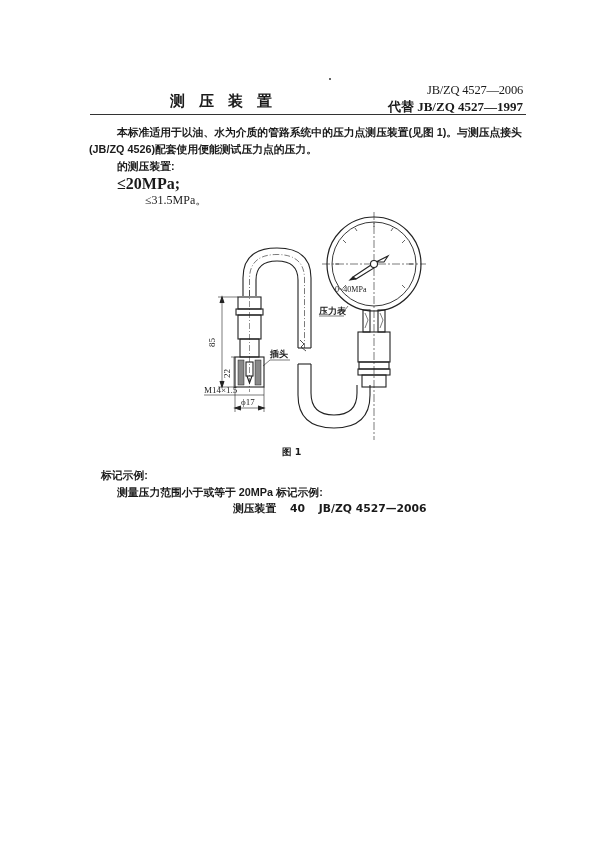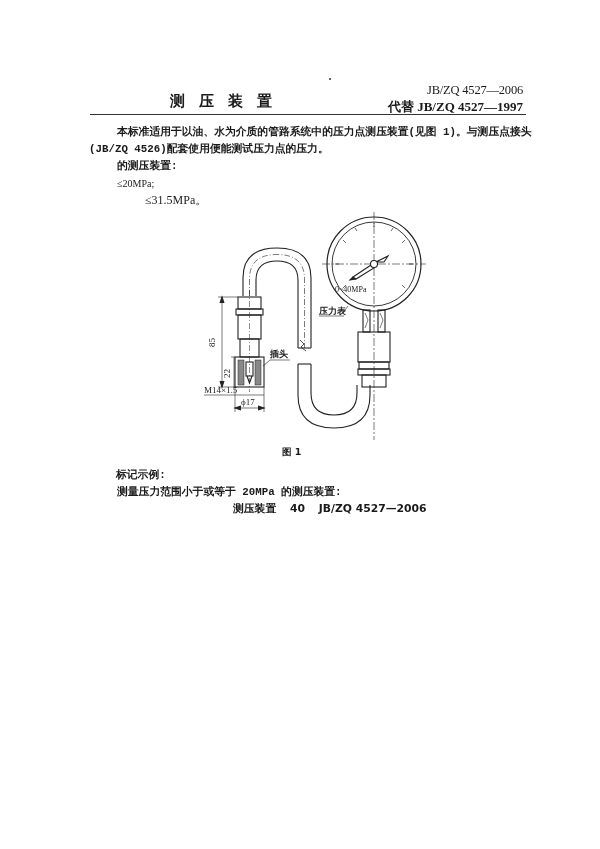--- a/index.html
+++ b/index.html
@@ -4,28 +4,28 @@
 <style>
   html, body { margin:0; padding:0; }
   body { width:600px; height:849px; background:#ffffff; position:relative; overflow:hidden;
          font-family:"DejaVu Serif", "Liberation Serif", serif; color:#1a1a1a; }
   .abs { position:absolute; }
   .std-no { left:0; top:83px; width:523px; text-align:right; font-size:12.5px; font-family:"Liberation Serif", serif; letter-spacing:-0.2px; }
   .std-rep { left:0; top:98px; width:523px; text-align:right; font-size:13px; font-weight:bold; font-family:"Liberation Serif", serif; }
   .title { left:170px; top:92px; width:180px; font-size:15px; font-weight:bold; letter-spacing:14px; font-family:"DejaVu Sans", sans-serif; }
   .rule { left:90px; top:114px; width:436px; height:1px; background:#333; }
   .speck { left:329px; top:78px; width:2px; height:2px; background:#333; border-radius:1px; }
-  .p { font-size:10.8px; line-height:17.5px; font-family:Liberation Mono, monospace; font-weight:bold; white-space:nowrap; }
+  .p { font-size:10.8px; line-height:17.5px; font-family:Liberation Sans, sans-serif; font-weight:bold; white-space:nowrap; }
   .p1 { left:117px; top:124px; }
   .p2 { left:89px;  top:141px; }
   .p3 { left:117px; top:158px; }
-  .p4 { left:117px; top:175px; font-family:"Liberation Serif", serif; font-weight:normal; font-size:10px; }
+  .p4 { left:117px; top:175px; font-family:"Liberation Serif", serif; font-weight:bold; font-size:16px; }
   .p5 { left:117px; top:192px; font-family:"Liberation Serif", serif; font-weight:normal; font-size:12px;margin-left:28px; }
   .fig-cap { left:282px; top:446px; font-size:9.5px; font-weight:bold; font-family:"DejaVu Sans", sans-serif; }
-  .ex-h { left:116px; top:467px; }
+  .ex-h { left:101px; top:467px; }
   .ex-1 { left:117px; top:484px; }
   .ex-2 { left:233px; top:500px; font-family:"DejaVu Sans", sans-serif; }
   .ex-2 span { margin-right:10px; }
   svg text { font-family:"Liberation Serif", serif; }
 </style>
 </head>
 <body>
 
 <div class="abs speck"></div>
 
@@ -119,18 +119,18 @@
   <text x="270" y="357" font-size="9" fill="#222" font-weight="bold">插头</text>
   <text x="0" y="0" font-size="9" fill="#222" transform="translate(215,347) rotate(-90)">85</text>
   <text x="0" y="0" font-size="9" fill="#222" transform="translate(230,378) rotate(-90)">22</text>
   <text x="204" y="393" font-size="9" fill="#222">M14×1.5</text>
   <text x="241" y="405" font-size="9" fill="#222">ϕ17</text>
 </svg>
 
 <div class="abs fig-cap">图 1</div>
 
 <div class="abs p ex-h">标记示例:</div>
-<div class="abs p ex-1">测量压力范围小于或等于 20MPa 的测压装置:</div>
+<div class="abs p ex-1">测量压力范围小于或等于 20MPa 标记示例:</div>
 <div class="abs p ex-2">
   <span>测压装置</span>
   <span>40</span>
   <span>JB/ZQ 4527—2006</span>
 </div>
 
 </body></html>

